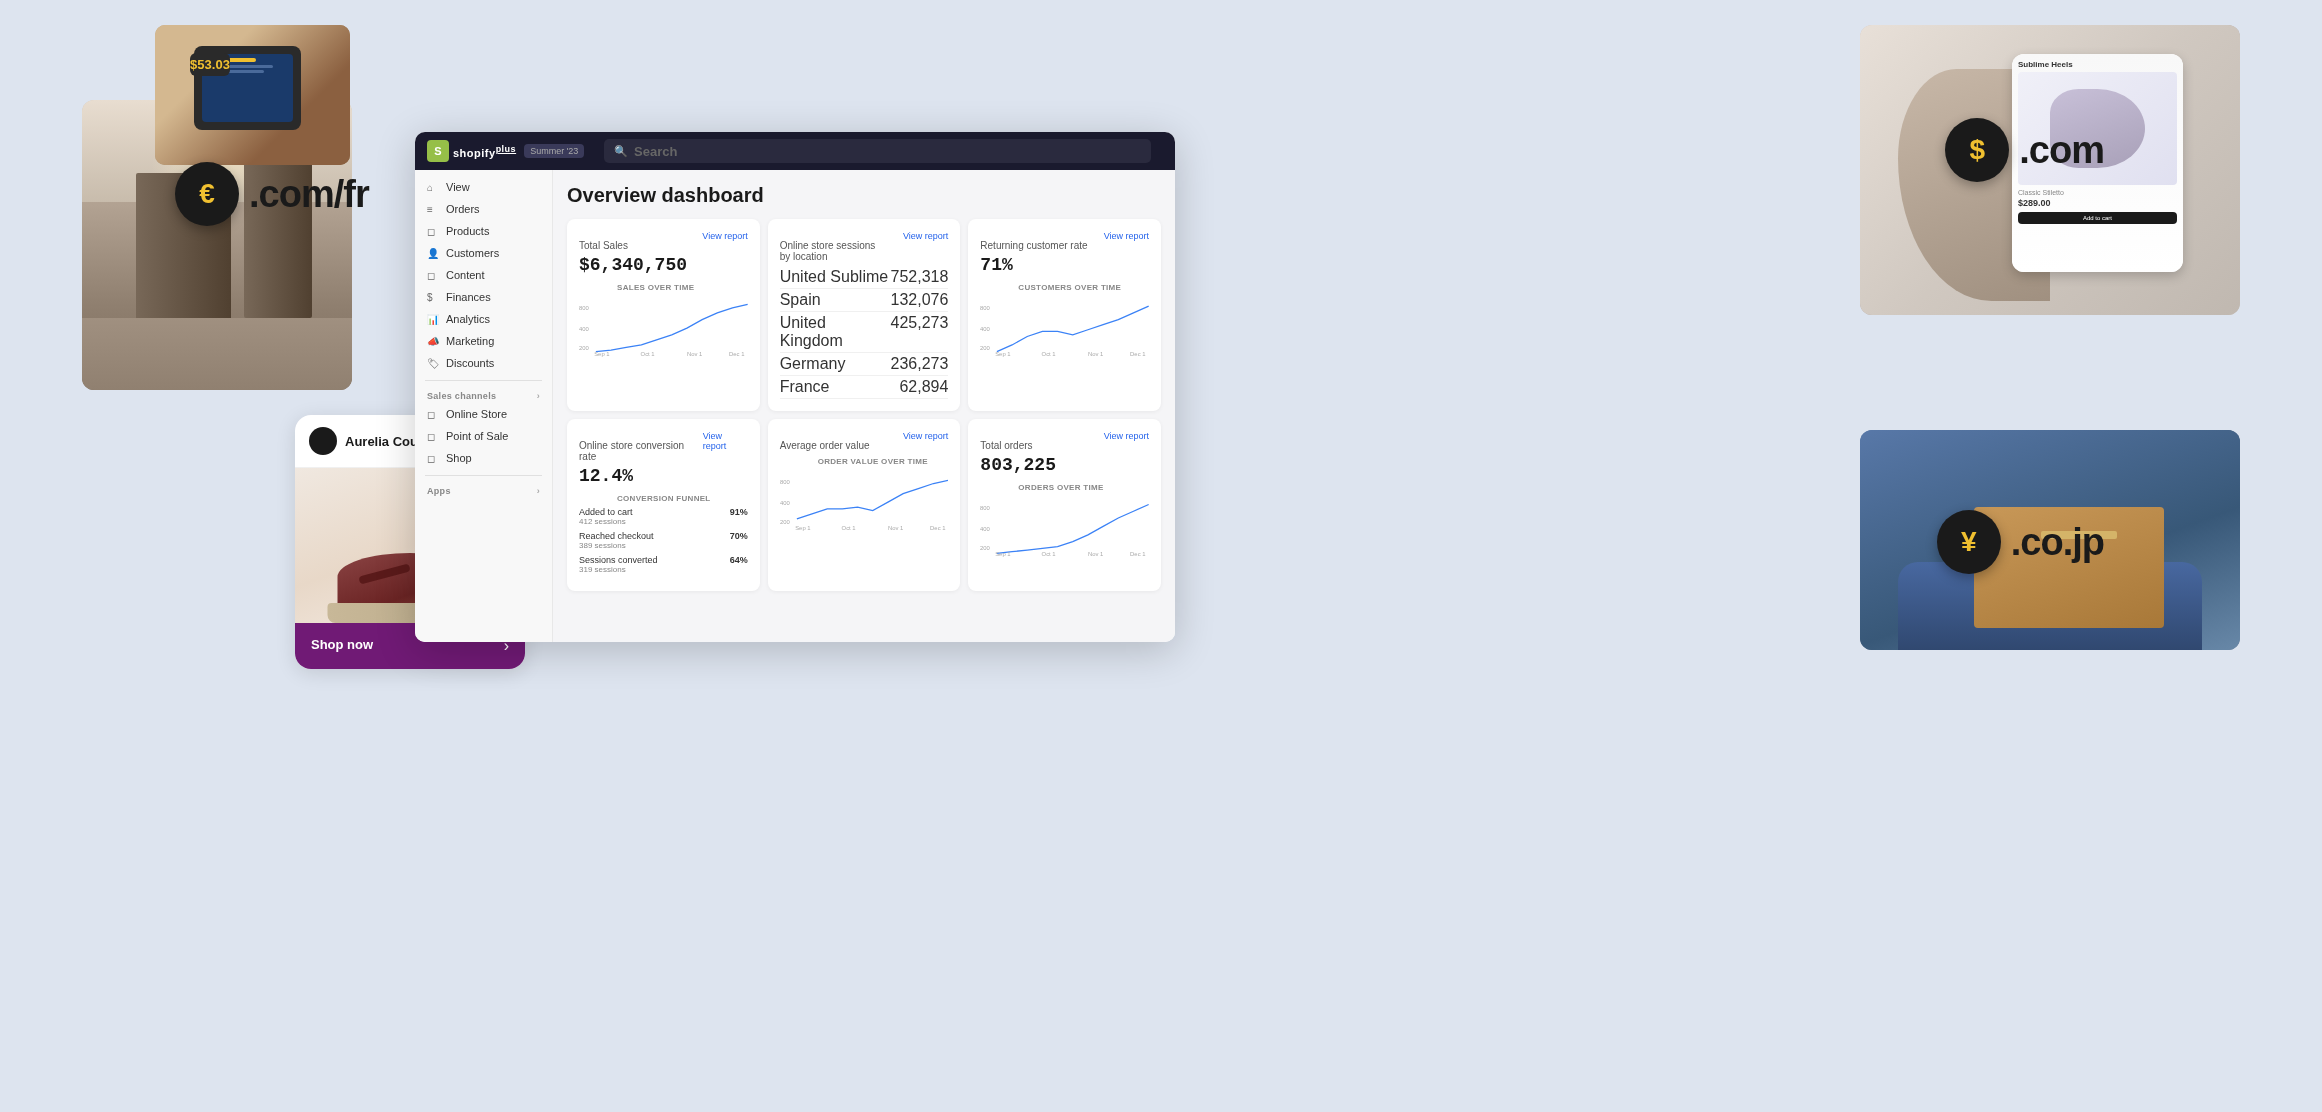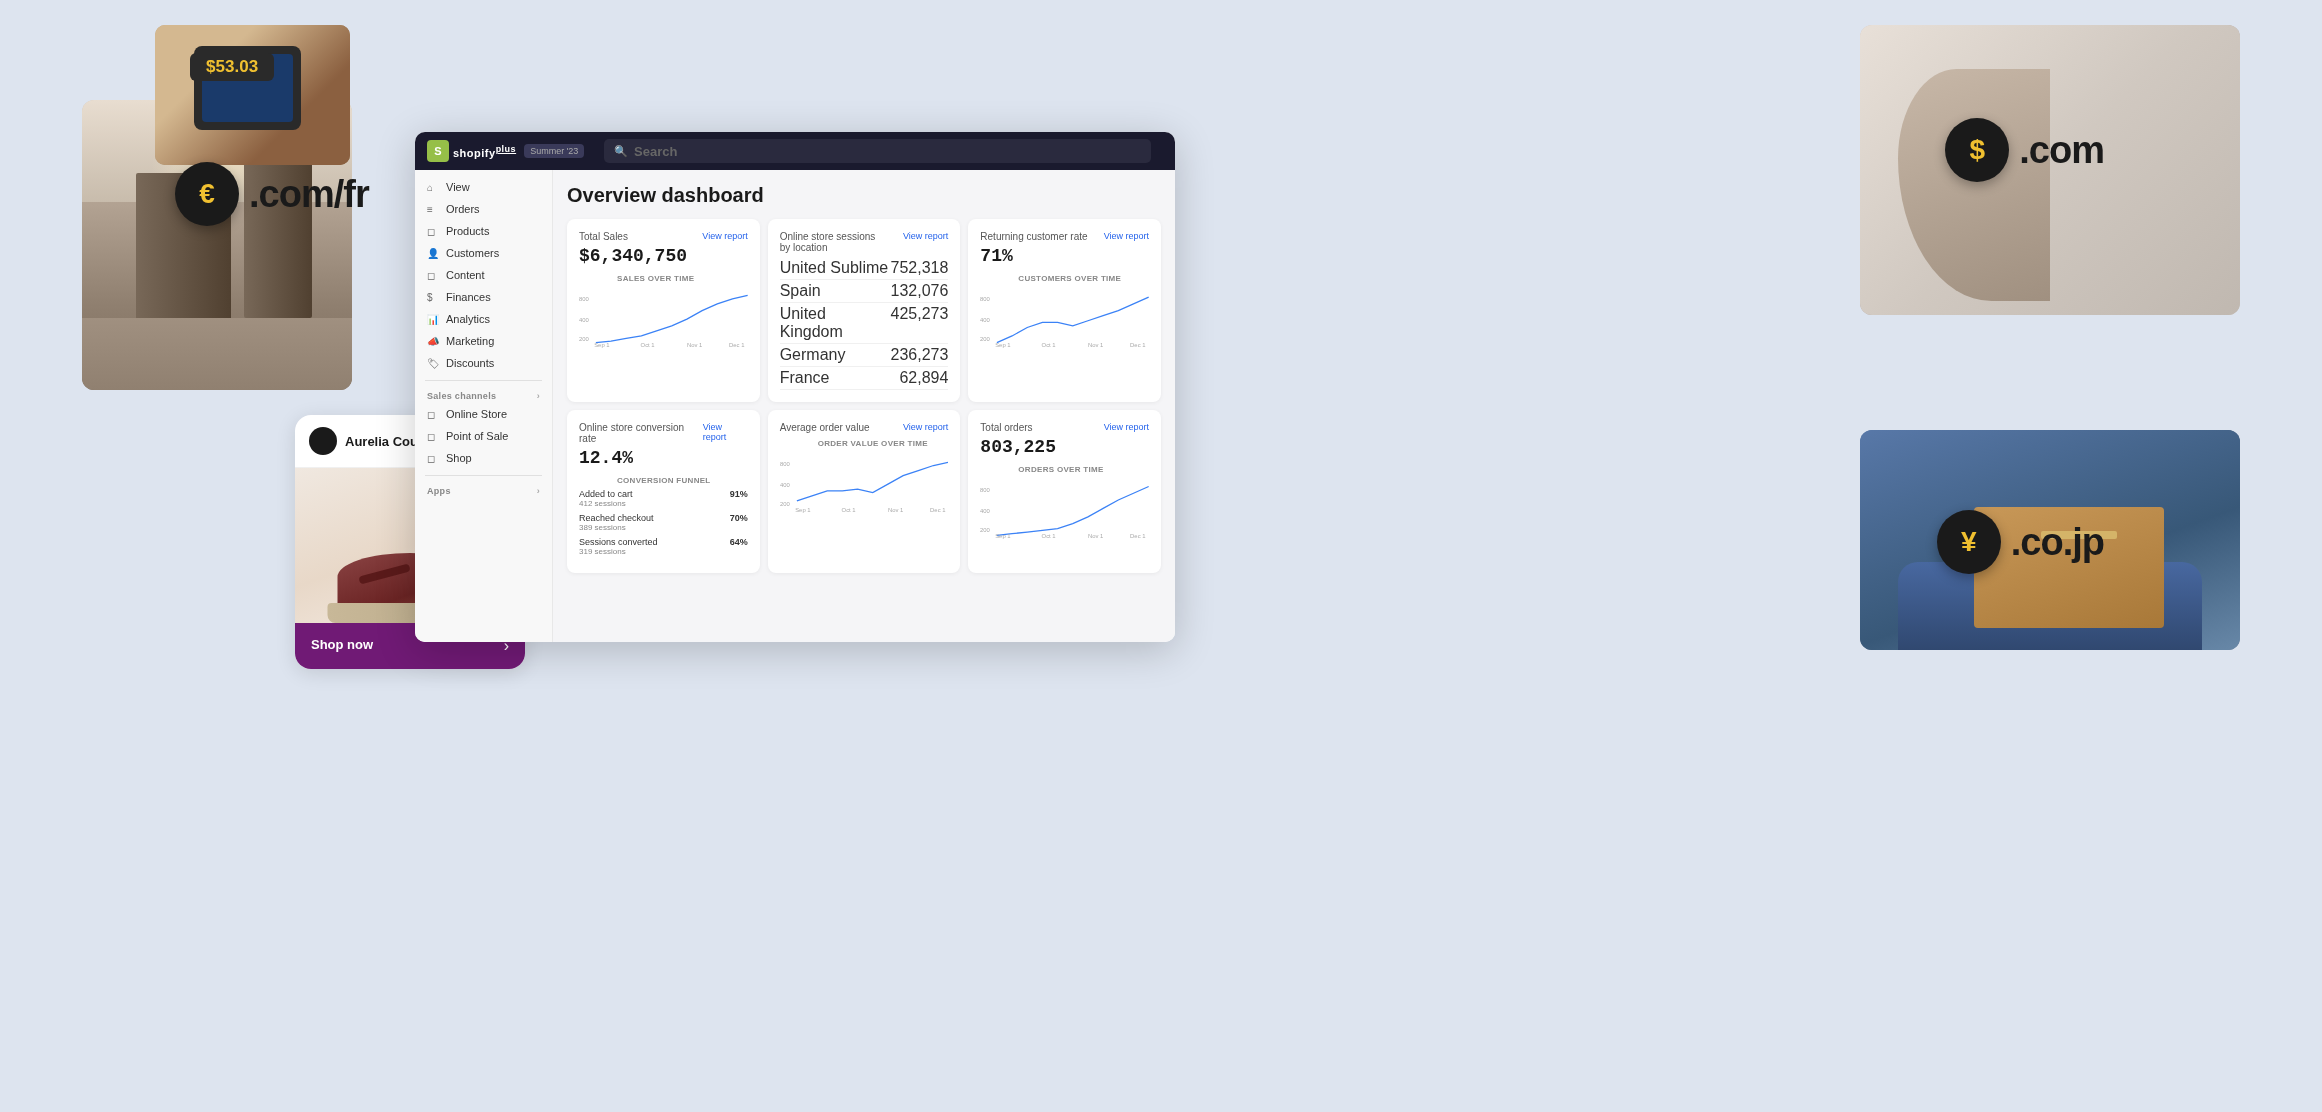--- a/index.html
+++ b/index.html
@@ -326,20 +326,21 @@
     .card-header {
       display: flex;
       justify-content: space-between;
       align-items: flex-start;
       margin-bottom: 4px;
     }
     .card-title {
       font-size: 10px;
       color: #555;
       font-weight: 400;
+      margin-top: 9px;
     }
     .card-link {
       font-size: 9px;
       color: #2563eb;
       cursor: pointer;
       text-decoration: none;
     }
     .card-value {
       font-size: 18px;
       font-weight: 700;
@@ -406,23 +407,23 @@
       font-size: 8px;
       color: white;
       padding: 4px;
     }
 
     .price-tag {
       position: absolute;
       top: 20%; left: 18%;
       background: #2a2a2a;
       color: #f0c030;
-      font-size: 17px;
+      font-size: 13px;
       font-weight: 700;
-      padding: 4px 16px;
+      padding: 4px 0;
       border-radius: 6px;
     }
 
     
     .deco-hand-right {
       width: 100%; height: 100%;
       background: linear-gradient(135deg, #e8e0d8 0%, #d0c8c0 50%, #c0b8b0 100%);
       position: relative;
       overflow: hidden;
     }
@@ -505,20 +506,31 @@
         <div style="background:#4a6a9a;height:3px;border-radius:2px;margin-bottom:2px;width:70%"></div>
       </div>
     </div>
     <div class="price-tag">$53.03</div>
   </div>
 </div>
 
 <div class="hand-photo-right">
   <div class="deco-hand-right">
     <div style="position:absolute;left:10%;top:15%;width:40%;height:80%;background:linear-gradient(160deg,#c8b8a8 0%,#a09080 100%);border-radius:50% 0 0 80%;"></div>
+    <div class="phone-mockup">
+      <div class="phone-screen">
+        <div style="font-size:8px;font-weight:700;color:#333;margin-bottom:3px;">Sublime Heels</div>
+        <div class="phone-product-img">
+          <div class="heel-mini"></div>
+        </div>
+        <div style="font-size:7px;color:#888;margin-bottom:2px;">Classic Stiletto</div>
+        <div style="font-size:9px;font-weight:700;color:#333;">$289.00</div>
+        <div style="margin-top:4px;background:#1a1a1a;color:white;font-size:6px;text-align:center;padding:3px;border-radius:4px;">Add to cart</div>
+      </div>
+    </div>
   </div>
 </div>
 
 <div class="delivery-photo">
   <div class="deco-delivery">
     <div class="hand-blue"></div>
     <div class="box-visual">
       <div class="box-tape"></div>
     </div>
   </div>

